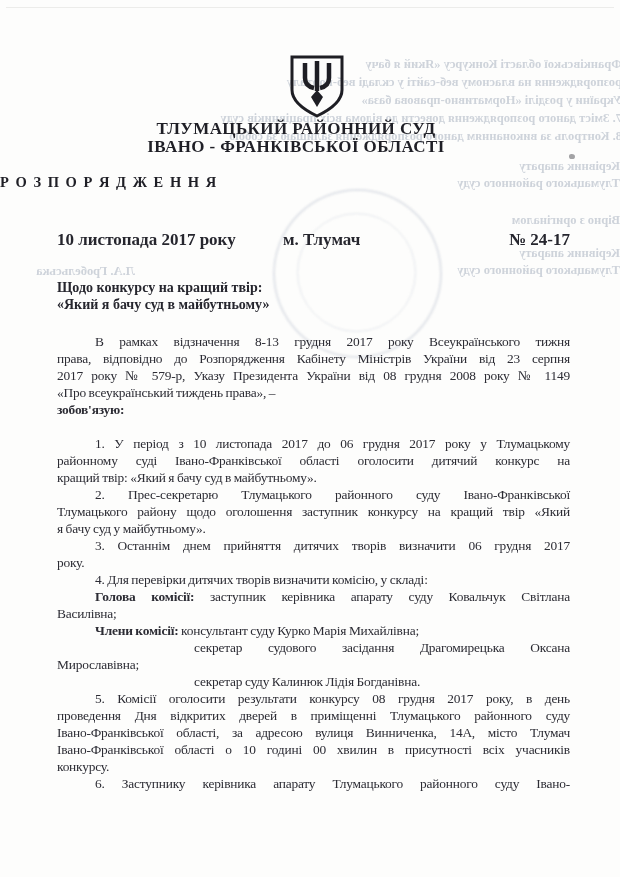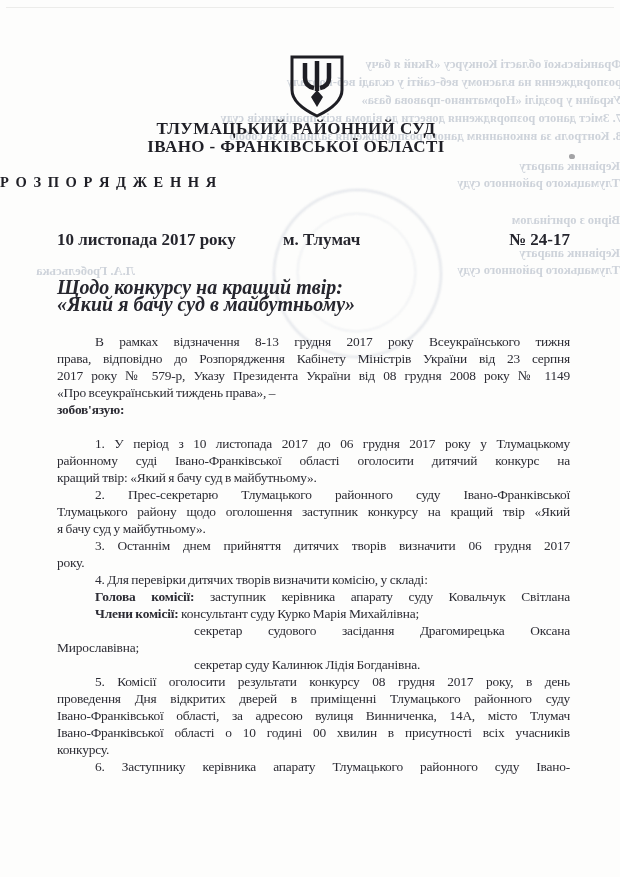--- a/index.html
+++ b/index.html
@@ -37,21 +37,21 @@
 
   
   .daterow { position:absolute; top:230px; left:57px; width:513px; height:18px;
              font-weight:bold; font-size:17px; color:#26262e; }
   .daterow .d { position:absolute; left:0; }
   .daterow .p { position:absolute; left:226px; }
   .daterow .n { position:absolute; right:0; }
 
   
   .subject { position:absolute; top:279px; left:57px;
-             font-weight:bold; font-style:italic; font-size:20px; line-height:17px; color:#26262e; }
+             font-weight:bold; font-size:14px; line-height:17px; color:#26262e; }
 
   
   .docbody { position:absolute; top:333px; left:57px; width:513px; }
   .ln { height:17px; line-height:17px; font-size:13.4px;
         letter-spacing:-0.2px; word-spacing:-0.5px; color:#2c2c34; }
   .just { text-align:justify; text-align-last:justify; }
   .ind  { padding-left:38px; }
   .hang { padding-left:137px; }
   .gap  { margin-top:17px; }
   .b    { font-weight:bold; }
@@ -118,20 +118,21 @@
     <div class="ln">кращий твір: «Який я бачу суд в майбутньому».</div>
     <div class="ln ind just">2. Прес-секретарю Тлумацького районного суду Івано-Франківської</div>
     <div class="ln just">Тлумацького району щодо оголошення заступник конкурсу на кращий твір «Який</div>
     <div class="ln">я бачу суд у майбутньому».</div>
     <div class="ln ind just">3. Останнім днем прийняття дитячих творів визначити 06 грудня 2017</div>
     <div class="ln">року.</div>
     <div class="ln ind">4. Для перевірки дитячих творів визначити комісію, у складі:</div>
     <div class="ln ind just">
       <span class="b">Голова комісії:</span><span> заступник керівника апарату суду Ковальчук Світлана</span>
     </div>
+    <div class="ln">Василівна;</div>
     <div class="ln ind">
       <span class="b">Члени комісії:</span><span> консультант суду Курко Марія Михайлівна;</span>
     </div>
     <div class="ln hang just">секретар судового засідання Драгомирецька Оксана</div>
     <div class="ln">Мирославівна;</div>
     <div class="ln hang">секретар суду Калинюк Лідія Богданівна.</div>
     <div class="ln ind just">5. Комісії оголосити результати конкурсу 08 грудня 2017 року, в день</div>
     <div class="ln just">проведення Дня відкритих дверей в приміщенні Тлумацького районного суду</div>
     <div class="ln just">Івано-Франківської області, за адресою вулиця Винниченка, 14А, місто Тлумач</div>
     <div class="ln just">Івано-Франківської області о 10 годині 00 хвилин в присутності всіх учасників</div>

